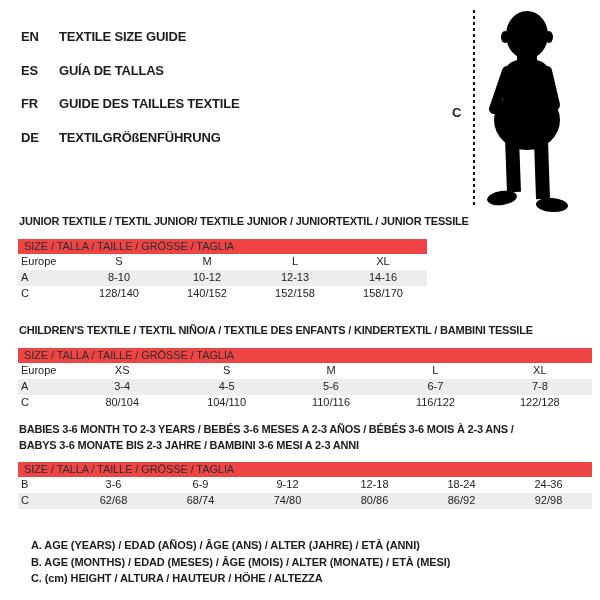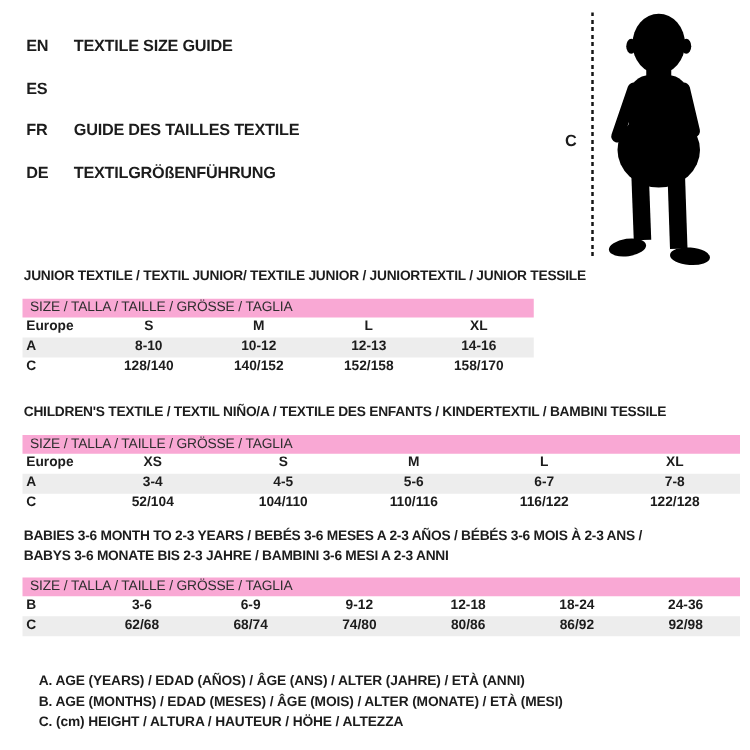--- a/index.html
+++ b/index.html
@@ -22,43 +22,44 @@
   .baby-svg{position:absolute;left:482px;top:8px;}
   
   .tbl-title{
     position:absolute;left:19px;font-size:11px;font-weight:bold;
     letter-spacing:-0.2px;white-space:nowrap;
   }
   .sizetable{position:absolute;left:18px;}
   .t-narrow{width:409px;}
   .t-wide{width:574px;}
   .size-bar{
-    height:15px;line-height:15px;background:#f9a8d4;color:#2e2e2e;
+    height:15px;line-height:15px;background:#ef4444;color:#2e2e2e;
     font-size:11px;padding-left:6px;letter-spacing:-0.1px;
   }
-  .trow{display:flex;height:16px;line-height:15px;font-size:11px;font-weight:bold;}
+  .trow{display:flex;height:16px;line-height:15px;font-size:11px;}
   .trow.shaded{background:#ededed;}
   .rlabel{padding-left:3px;white-space:nowrap;}
   .t-narrow .rlabel{width:54px;}
   .t-wide .rlabel{width:49px;}
   .cell{flex:1;text-align:center;white-space:nowrap;}
   
   .legend{position:absolute;left:31px;top:537px;}
   .legend-line{font-size:11px;font-weight:bold;line-height:16.5px;letter-spacing:-0.1px;white-space:nowrap;}
 </style>
 </head>
 <body>
 
 <div class="lang-block">
   <div class="lang-row">
     <span class="lang-code">EN</span>
     <span class="lang-label">TEXTILE SIZE GUIDE</span>
   </div>
   <div class="lang-row">
     <span class="lang-code">ES</span>
+    <span class="lang-label">GUÍA DE TALLAS</span>
   </div>
   <div class="lang-row">
     <span class="lang-code">FR</span>
     <span class="lang-label">GUIDE DES TAILLES TEXTILE</span>
   </div>
   <div class="lang-row">
     <span class="lang-code">DE</span>
     <span class="lang-label">TEXTILGRÖßENFÜHRUNG</span>
   </div>
 </div>
@@ -122,21 +123,21 @@
   <div class="trow shaded">
     <span class="rlabel">A</span>
     <span class="cell">3-4</span>
     <span class="cell">4-5</span>
     <span class="cell">5-6</span>
     <span class="cell">6-7</span>
     <span class="cell">7-8</span>
   </div>
   <div class="trow">
     <span class="rlabel">C</span>
-    <span class="cell">52/104</span>
+    <span class="cell">80/104</span>
     <span class="cell">104/110</span>
     <span class="cell">110/116</span>
     <span class="cell">116/122</span>
     <span class="cell">122/128</span>
   </div>
 </div>
 
 <div class="tbl-title" style="top:421px">
   <div style="line-height:16px">BABIES 3-6 MONTH TO 2-3 YEARS / BEBÉS 3-6 MESES A 2-3 AÑOS / BÉBÉS 3-6 MOIS À 2-3 ANS /</div>
   <div style="line-height:16px">BABYS 3-6 MONATE BIS 2-3 JAHRE / BAMBINI 3-6 MESI A 2-3 ANNI</div>

